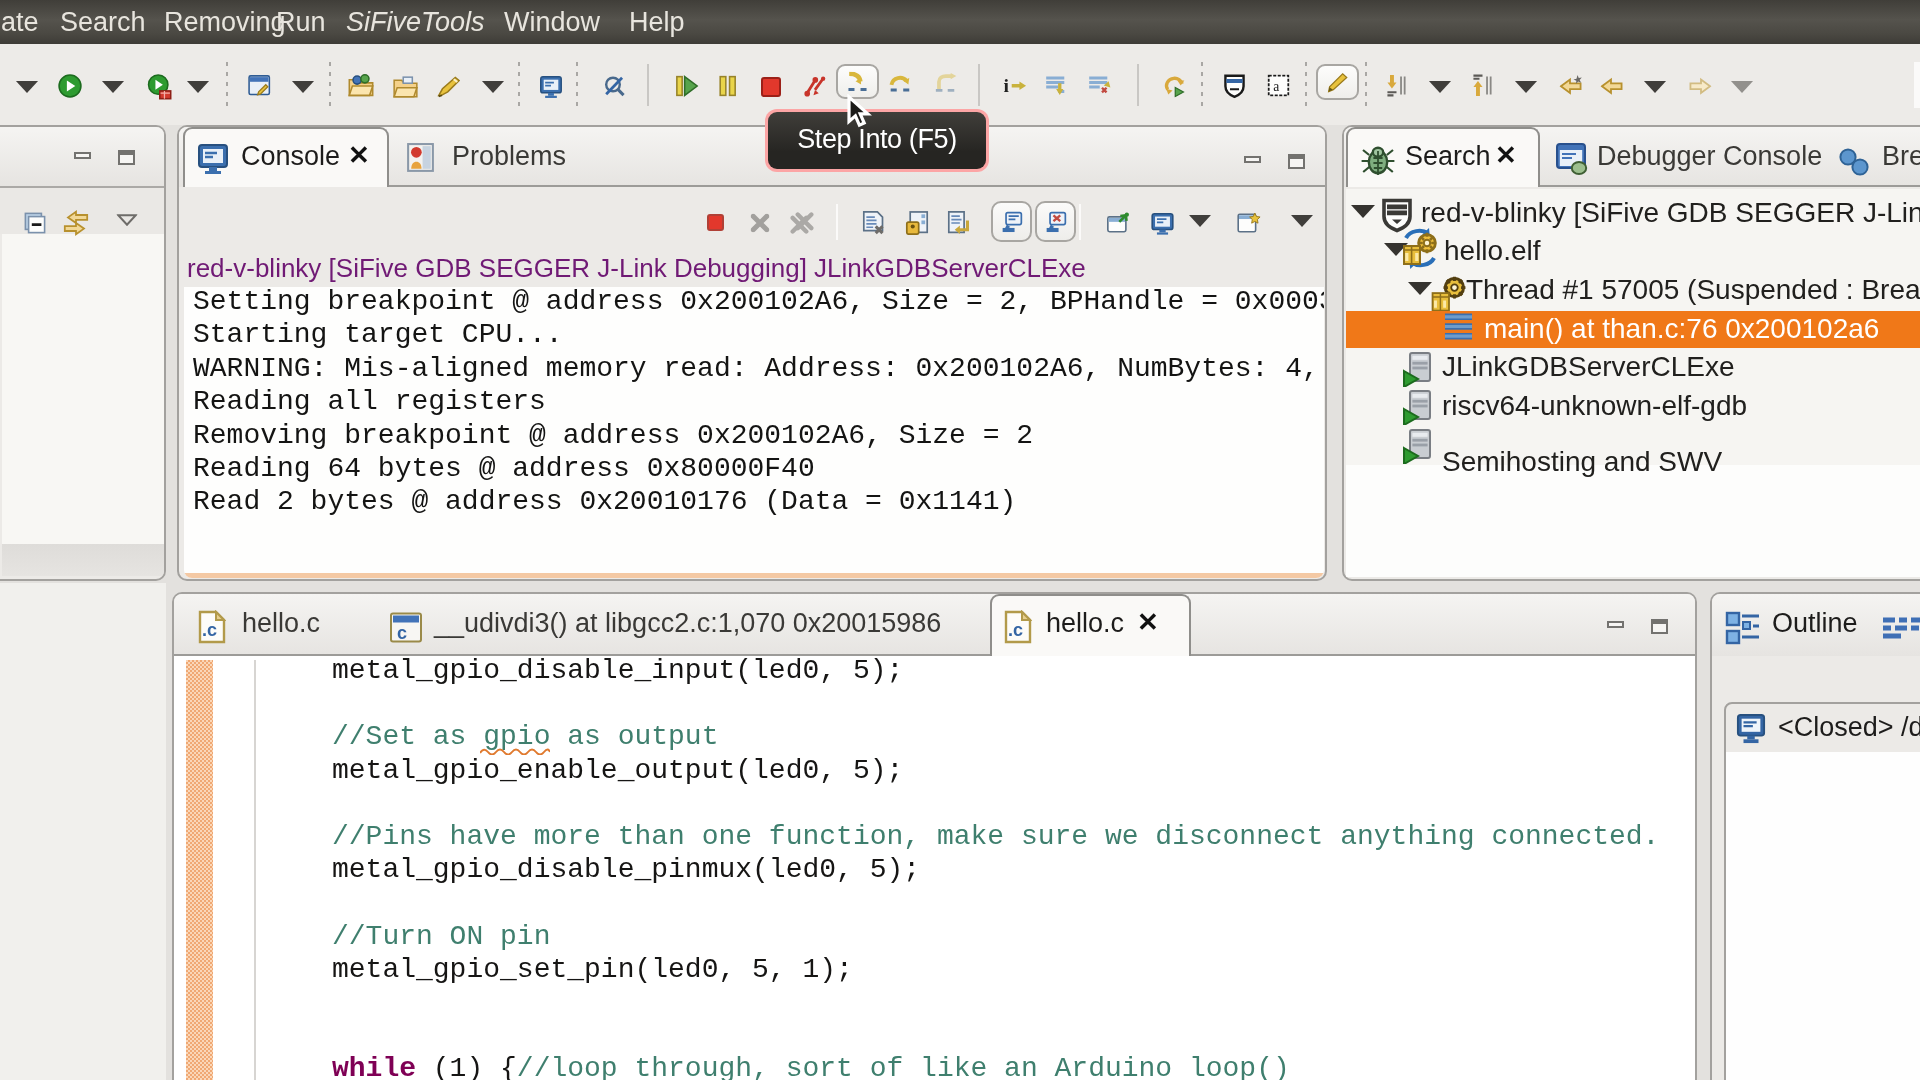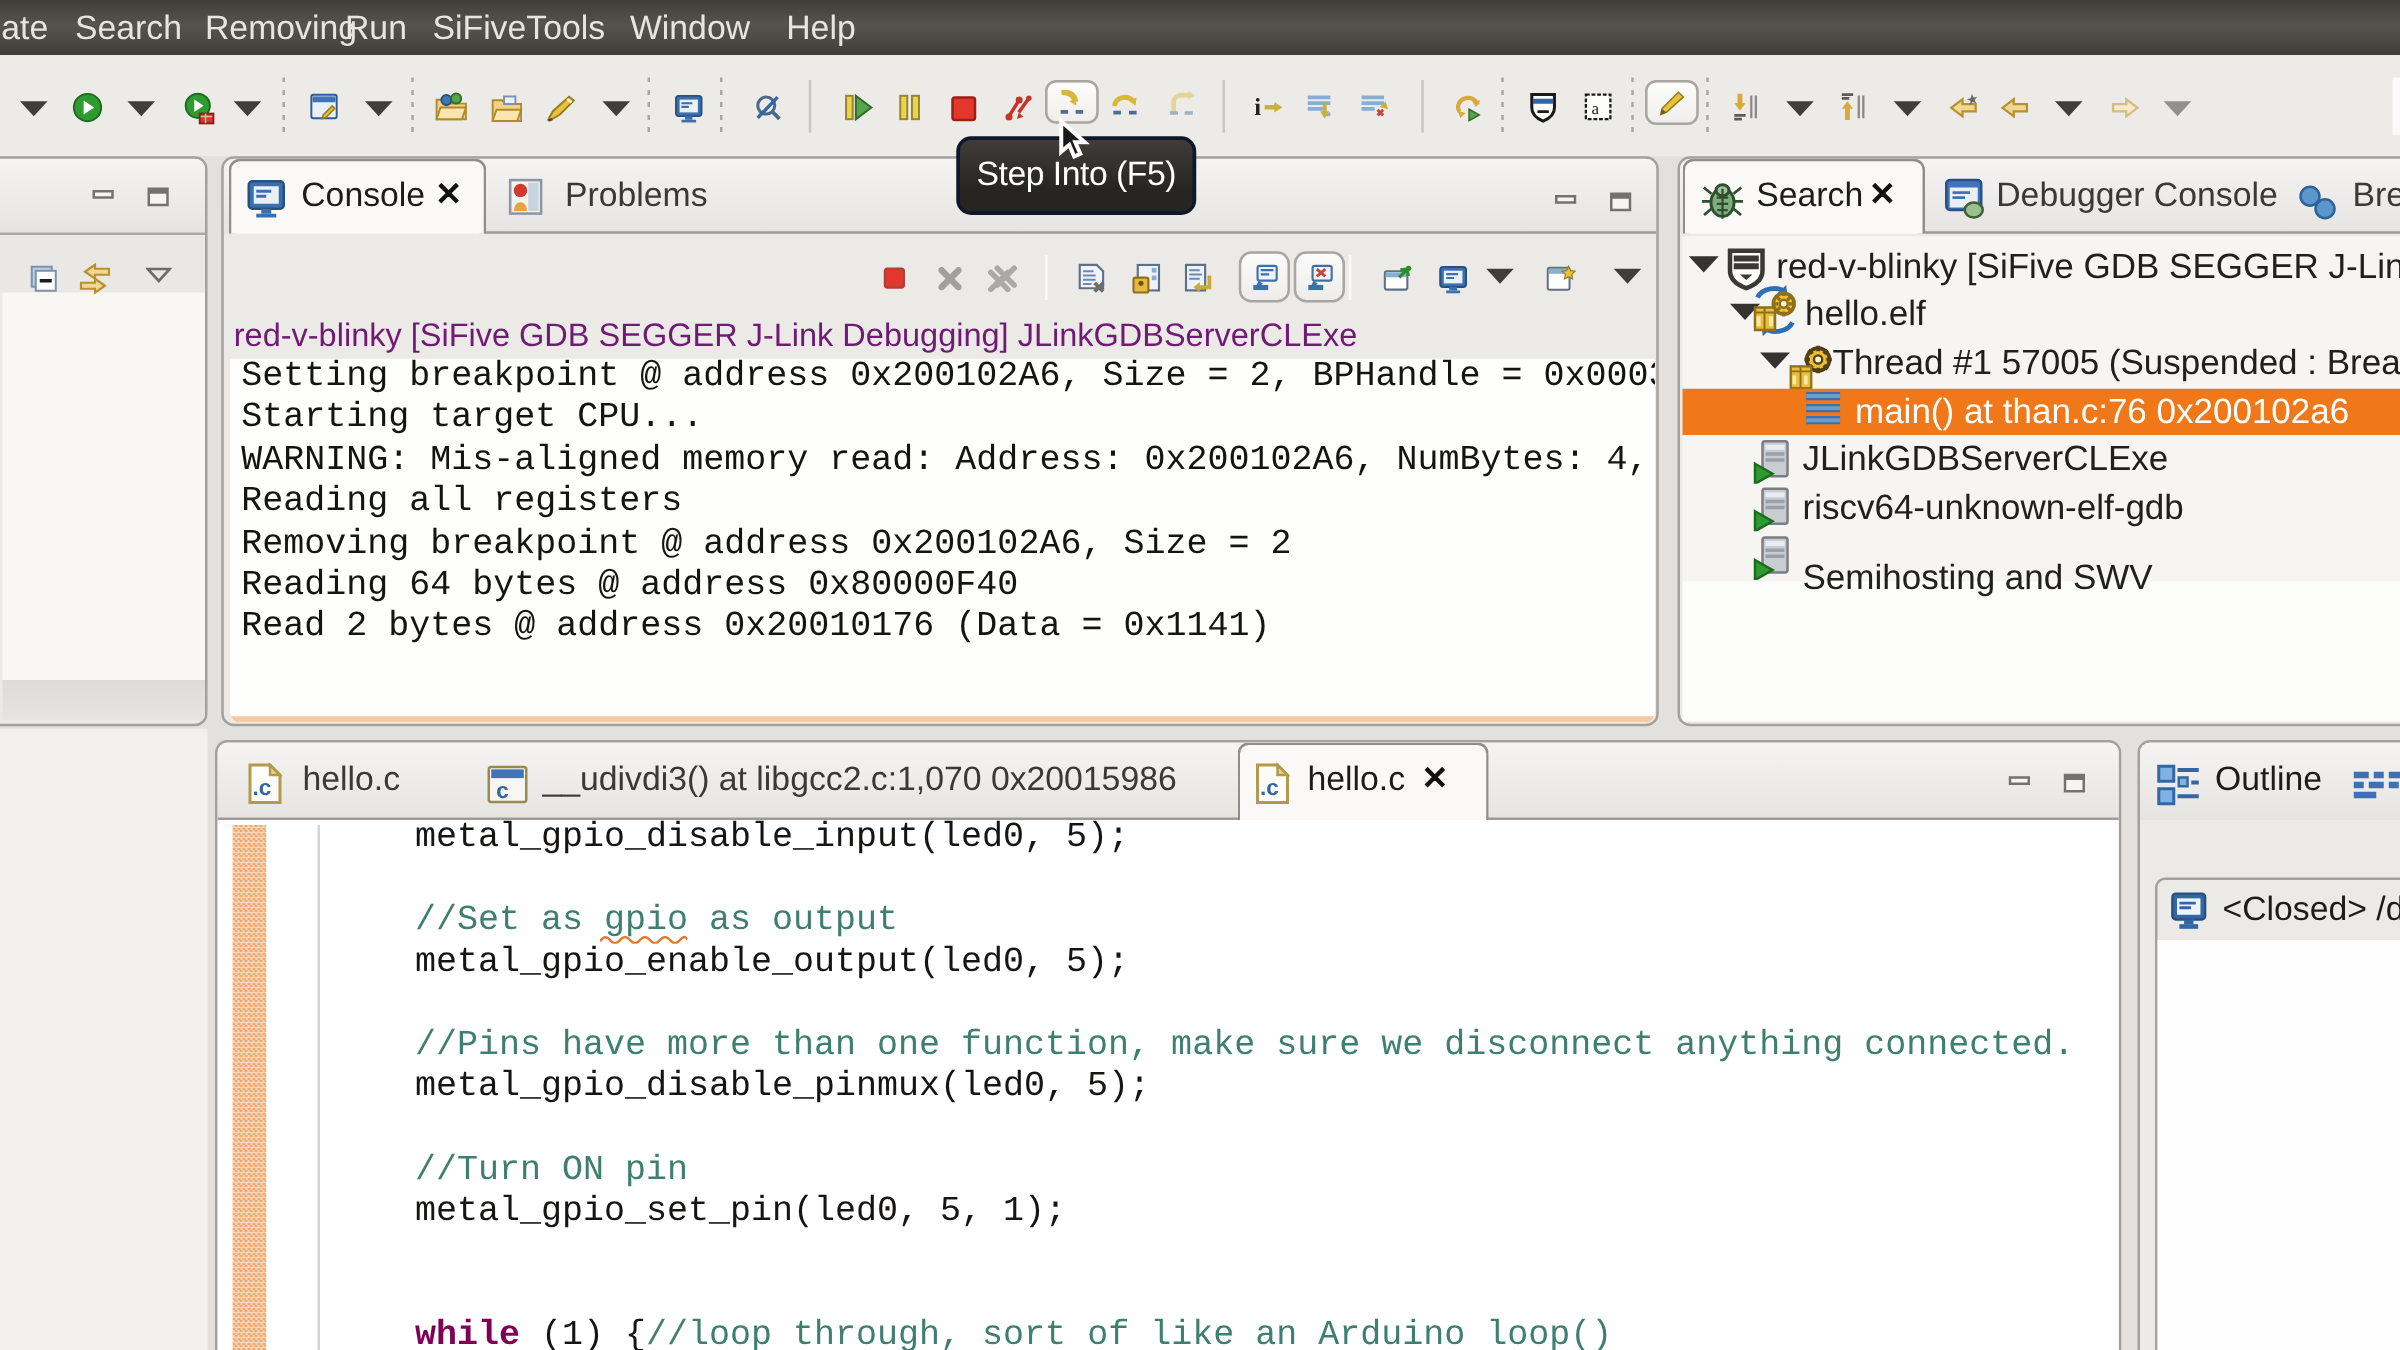--- a/index.html
+++ b/index.html
@@ -32,21 +32,21 @@
   .treerow { position:absolute; font-size:28px; color:#21201E; white-space:nowrap; }
   pre { font-family:"Liberation Mono", monospace; }
 </style>
 </head>
 <body>
   <div id="menubar">
     <span class="mitem" style="left:-14px;">gate</span>
     <span class="mitem" style="left:60px;">Search</span>
     <span class="mitem" style="left:164px;">Removing</span>
     <span class="mitem" style="left:276px;">Run</span>
-    <span class="mitem" style="left:346px;">SiFiveTools</span>
+    <span class="mitem" style="left:346px;font-style:italic;">SiFiveTools</span>
     <span class="mitem" style="left:504px;">Window</span>
     <span class="mitem" style="left:629px;">Help</span>
   </div>
   <div id="toolbar"></div>
   <div class="abs" style="left:0; top:125px; width:1920px; height:955px; background:#E3E1DE;"></div>
   <div id="icons">
 
     <div class="ddt" style="left:14px; top:80px;"></div>
     <div class="ddt" style="left:100px; top:80px;"></div>
     <div class="ddt" style="left:185px; top:80px;"></div>
@@ -527,19 +527,19 @@
         <rect x="6" y="12" width="4" height="2" fill="#3465A4"></rect>
         <rect x="4" y="14" width="8" height="2" fill="#3465A4"></rect>
       </svg>
       <span class="abs" style="left:52px; top:8px; font-size:27px; color:#1D1C1B; white-space:nowrap;">&lt;Closed&gt; /de</span>
       <div class="abs" style="left:0; top:48px; right:0; bottom:0; background:#FEFEFE;"></div>
     </div>
   </div>
 
   <div class="abs" style="left:0; top:583px; width:166px; height:497px; background:#F1F0ED;"></div>
 
-  <div class="abs" style="left:765px; top:109px; width:192px; height:63px; border-radius:12px; background:#0f172a; padding:3px;">
+  <div class="abs" style="left:765px; top:109px; width:224px; height:63px; border-radius:12px; background:#fca5a5; padding:3px;">
     <div style="width:100%; height:100%; border-radius:9px; background:linear-gradient(#403E3A, #262522 70%); color:#FFFFFF; font-size:27px; letter-spacing:-0.4px; text-align:center; line-height:55px;">Step Into (F5)</div>
   </div>
 
   <svg class="abs" style="left:846px; top:94px;" width="26" height="34" viewBox="0 0 13 17">
     <path d="M1.5 1.5v12.2l3.2-2.8 2 4.7 2.4-1.1-2-4.6h3.8z" fill="#1B1A18" stroke="#FFFFFF" stroke-width="1.6"></path>
   </svg>
 
 </body></html>

